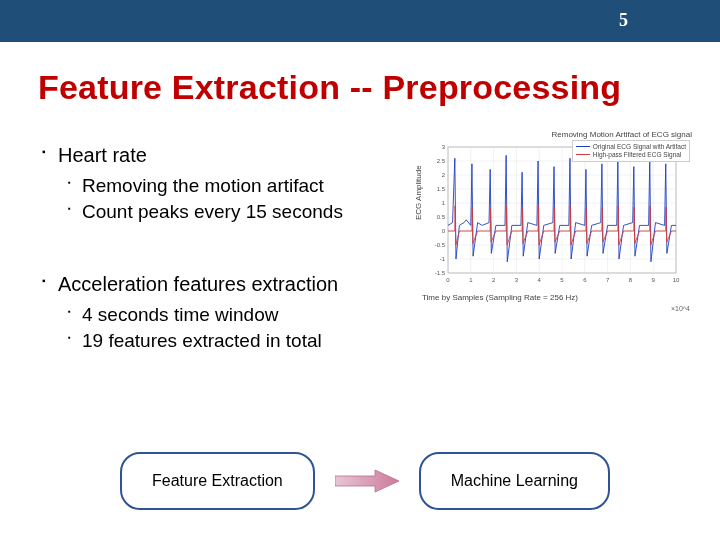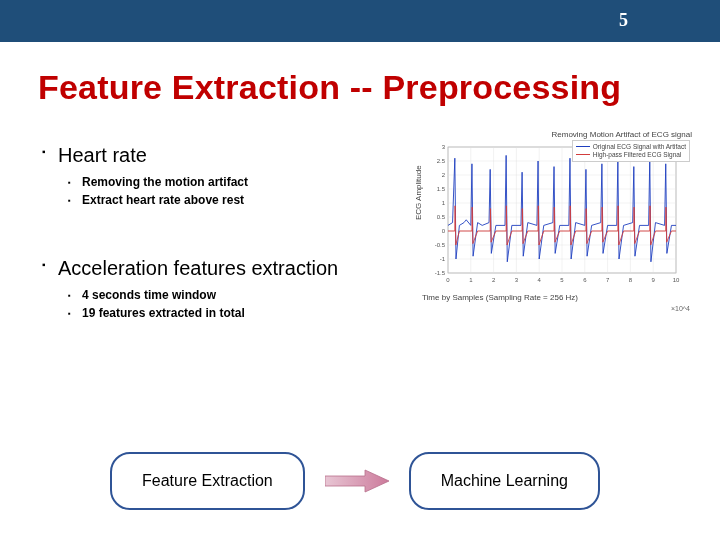--- a/index.html
+++ b/index.html
@@ -52,25 +52,24 @@
     padding-left: 16px;
   }
   .lvl1::before {
     content: "▪";
     position: absolute;
     left: 0; top: 2px;
     font-size: 10px;
     color: #000;
   }
   .lvl2 {
-    font-size: 12px;
+    font-size: 19px;
     margin: 4px 0;
     position: relative;
     padding-left: 40px;
-    font-weight: bold;
   }
   .lvl2::before {
     content: "▪";
     position: absolute;
     left: 26px; top: 3px;
     font-size: 8px;
     color: #000;
   }
   .spacer { height: 40px; }
 
@@ -110,21 +109,21 @@
     padding: 2px 3px;
     font-size: 6.5px;
     line-height: 1.2;
   }
   .ecg-legend .row { display: flex; align-items: center; }
   .ecg-legend .sw { width: 14px; height: 0; border-top: 1.5px solid; margin-right: 3px; }
 
   .flow {
     position: absolute;
     bottom: 30px;
-    left: 110px;
+    left: 120px;
     display: flex;
     align-items: center;
   }
   .flow-box {
     border: 2.5px solid #2f5496;
     border-radius: 20px;
     padding: 18px 30px;
     font-size: 16px;
     font-weight: 500;
     color: #000;
@@ -147,21 +146,21 @@
 <body>
 
 <div class="header-bar"></div>
 <div class="page-number">5</div>
 
 <div class="slide-title">Feature Extraction -- Preprocessing</div>
 
 <div class="content">
   <div class="lvl1">Heart rate</div>
   <div class="lvl2">Removing the motion artifact</div>
-  <div class="lvl2">Extract heart rate above rest</div>
+  <div class="lvl2">Count peaks every 15 seconds</div>
 
   <div class="spacer"></div>
 
   <div class="lvl1">Acceleration features extraction</div>
   <div class="lvl2">4 seconds time window</div>
   <div class="lvl2">19 features extracted in total</div>
 </div>
 
 <div class="ecg-chart">
   <div class="chart-title">Removing Motion Artifact of ECG signal</div>

